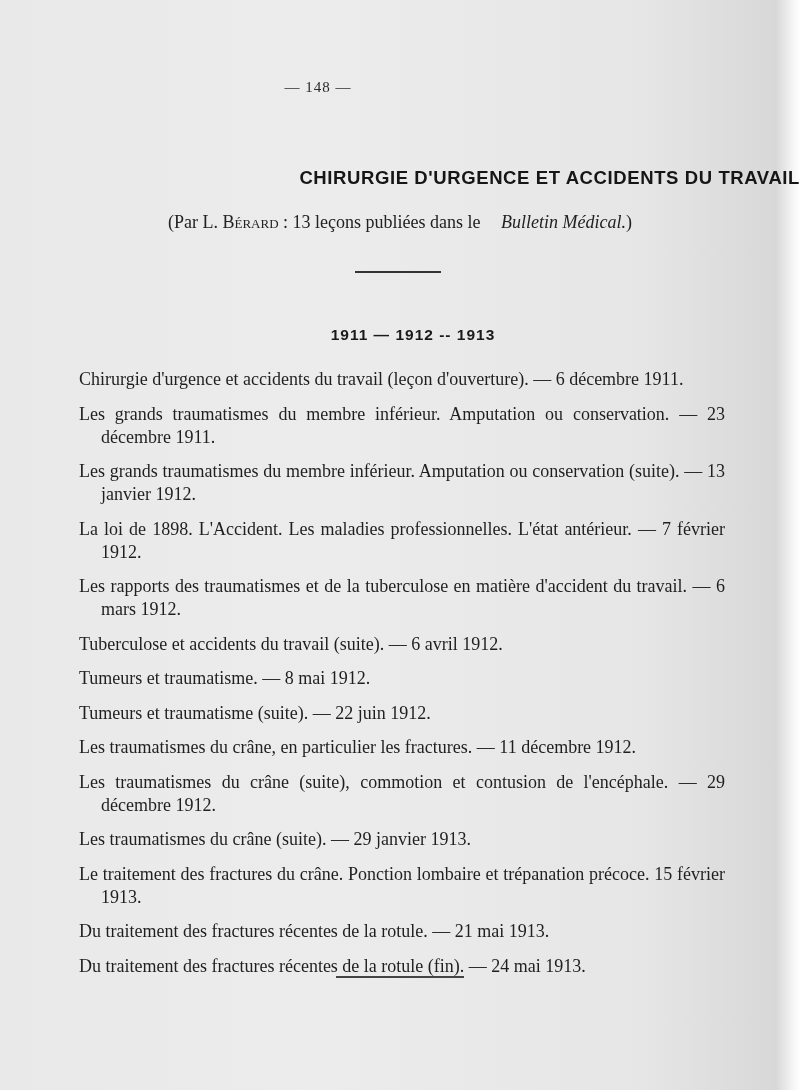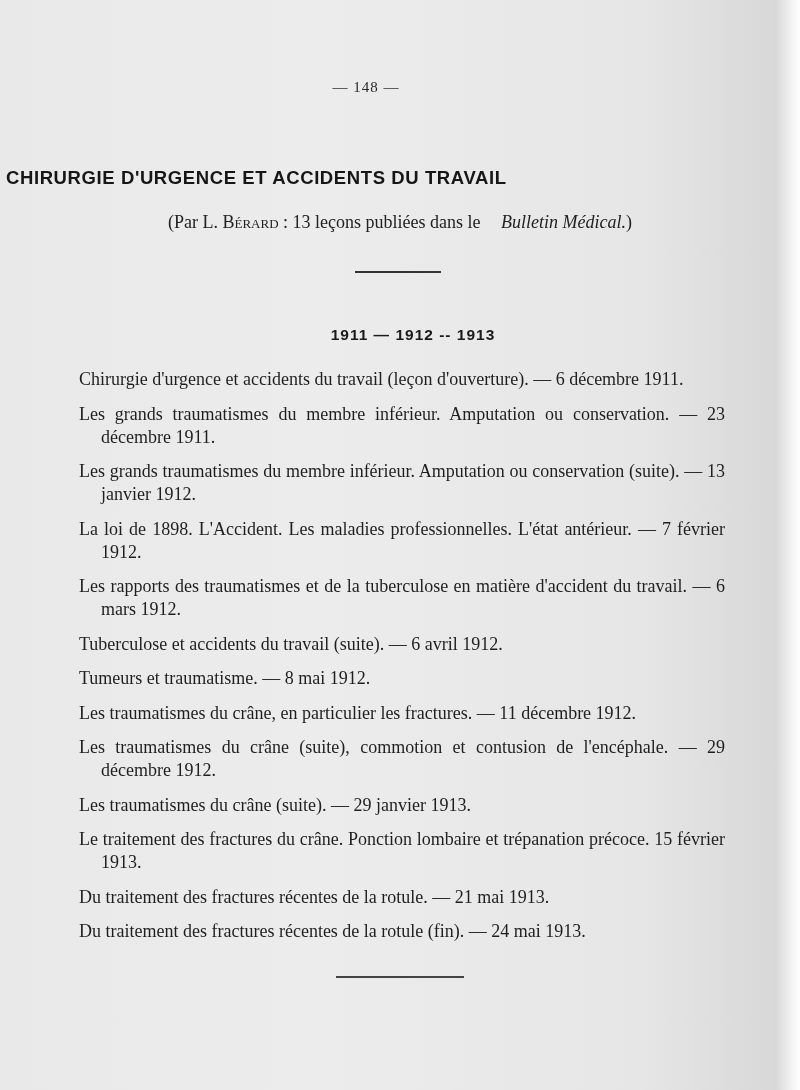--- a/index.html
+++ b/index.html
@@ -6,24 +6,24 @@
     body {
       width: 800px; height: 1090px; overflow: hidden;
       background: linear-gradient(to right, #e9e9e9 0%, #ececec 40%, #e6e6e6 80%, #d8d8d8 97%, #f4f4f4 99%, #ffffff 100%);
       font-family: "Liberation Serif", "DejaVu Serif", serif;
       color: #1e1e1e;
       position: relative;
     }
     .page { position: absolute; left: 0; top: 0; width: 800px; height: 1090px; }
     .page-number {
       position: absolute; top: 79px; left: 0; width: 636px; text-align: center;
-      font-size: 15px; letter-spacing: 1px; color: #2a2a2a; margin-left: 48px;
+      font-size: 15px; letter-spacing: 1px; color: #2a2a2a;
     }
     .title {
-      position: absolute; top: 167px; left: 0; width: 800px; text-align: left;
+      position: absolute; top: 167px; left: 0; width: 800px; text-align: right;
       font-family: "Liberation Sans", "DejaVu Sans", sans-serif;
       font-weight: bold; font-size: 18.5px; letter-spacing: 0.6px; color: #161616;
       padding-left: 6px; box-sizing: border-box;
     }
     .subtitle {
       position: absolute; top: 212px; left: 0; width: 800px; text-align: center;
       font-size: 18px; color: #222;
     }
     .subtitle .sc { font-variant: small-caps; }
     .subtitle .it { font-style: italic; margin-left: 16px; }
@@ -61,20 +61,21 @@
   <div class="years">1911 — 1912 -- 1913</div>
 
   <ul class="entries">
     <li class="entry">Chirurgie d'urgence et accidents du travail (leçon d'ouverture). — 6 décembre 1911.</li>
     <li class="entry">Les grands traumatismes du membre inférieur. Amputation ou conservation. — 23 décembre 1911.</li>
     <li class="entry">Les grands traumatismes du membre inférieur. Amputation ou conservation (suite). — 13 janvier 1912.</li>
     <li class="entry">La loi de 1898. L'Accident. Les maladies professionnelles. L'état antérieur. — 7 février 1912.</li>
     <li class="entry">Les rapports des traumatismes et de la tuberculose en matière d'accident du travail. — 6 mars 1912.</li>
     <li class="entry">Tuberculose et accidents du travail (suite). — 6 avril 1912.</li>
     <li class="entry">Tumeurs et traumatisme. — 8 mai 1912.</li>
+    <li class="entry">Tumeurs et traumatisme (suite). — 22 juin 1912.</li>
     <li class="entry">Les traumatismes du crâne, en particulier les fractures. — 11 décembre 1912.</li>
     <li class="entry">Les traumatismes du crâne (suite), commotion et contusion de l'encéphale. — 29 décembre 1912.</li>
     <li class="entry">Les traumatismes du crâne (suite). — 29 janvier 1913.</li>
     <li class="entry">Le traitement des fractures du crâne. Ponction lombaire et trépanation précoce. 15 février 1913.</li>
     <li class="entry">Du traitement des fractures récentes de la rotule. — 21 mai 1913.</li>
     <li class="entry">Du traitement des fractures récentes de la rotule (fin). — 24 mai 1913.</li>
   </ul>
 
   <div class="rule rule-bottom"></div>
 </div>

